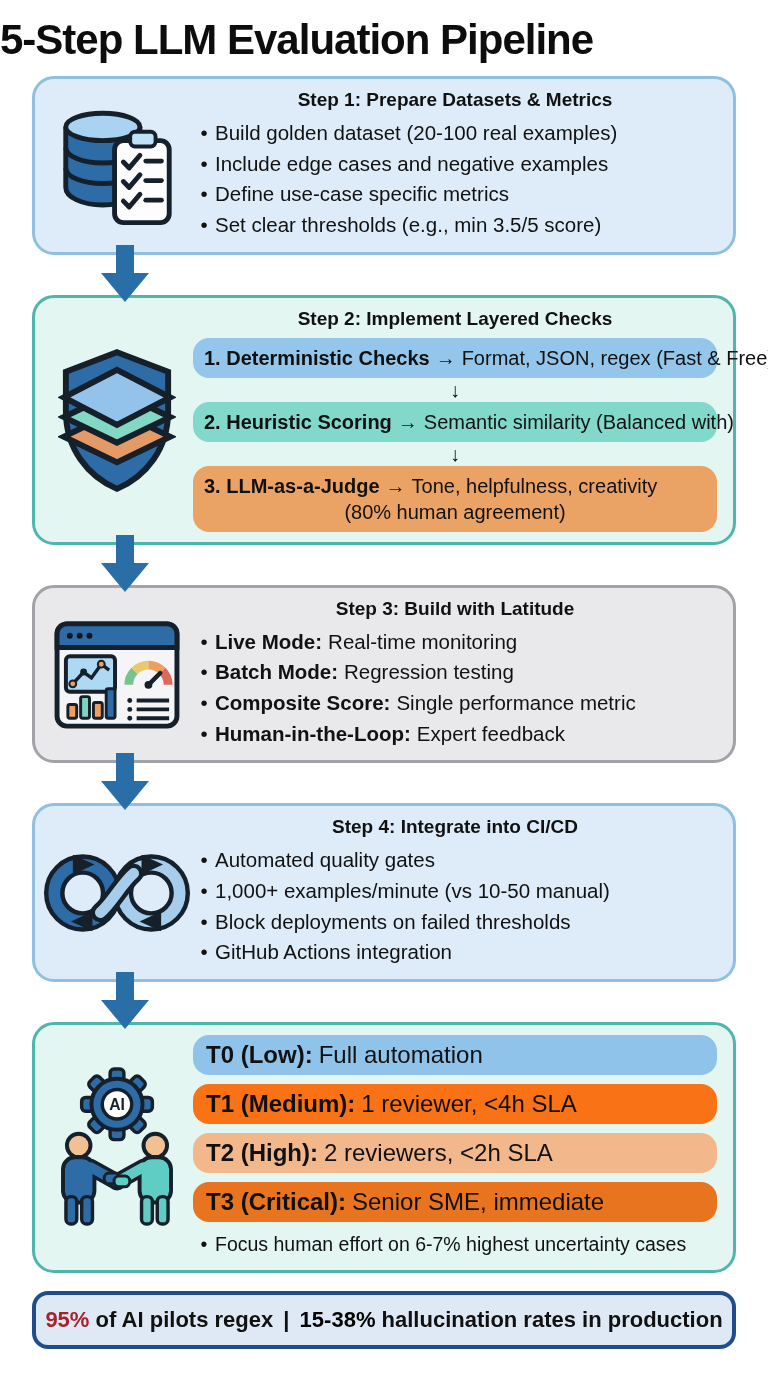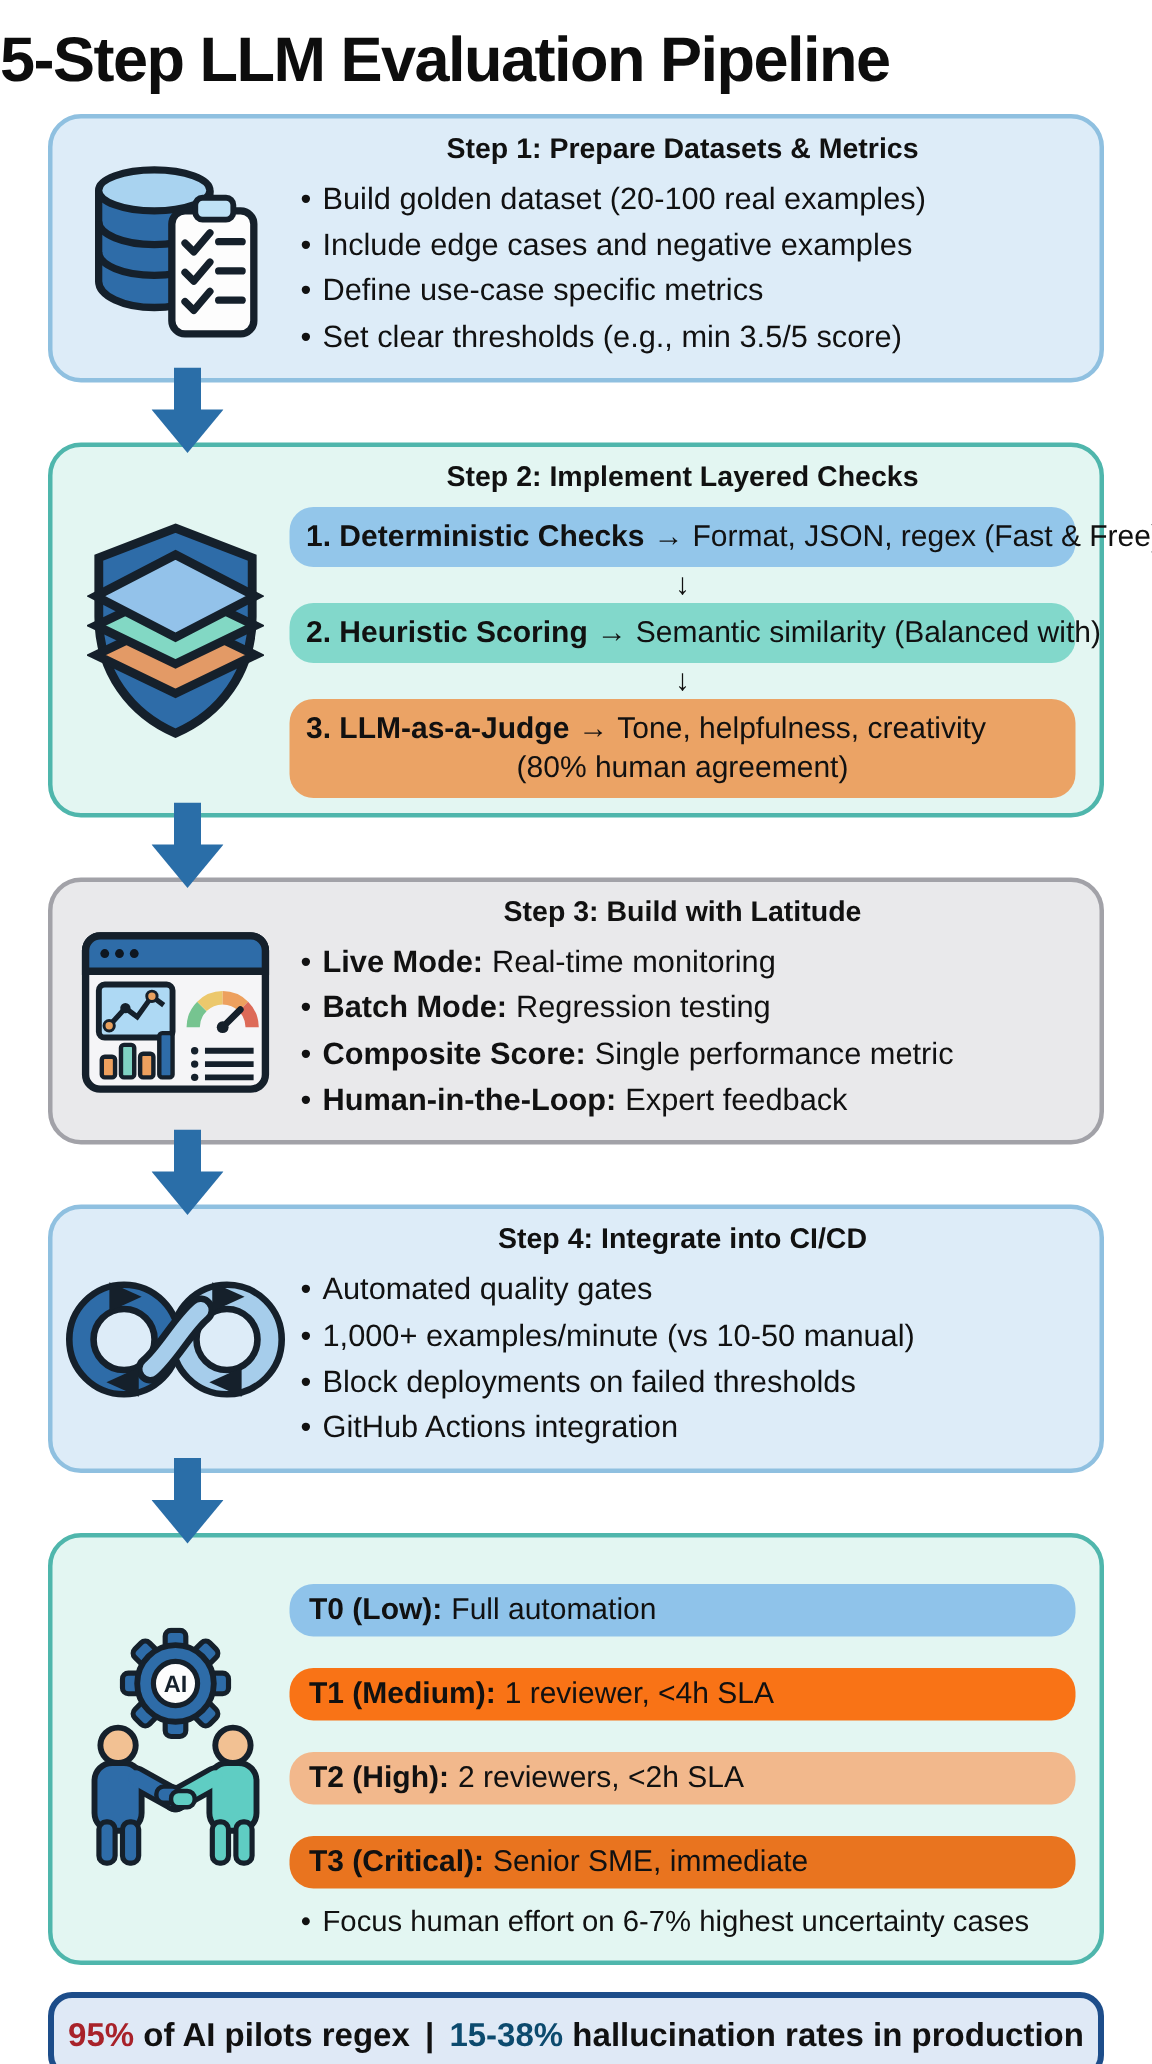--- a/index.html
+++ b/index.html
@@ -22,21 +22,21 @@
   .content{flex:1;min-width:0;padding-right:2px;}
   .step-heading{font-size:19px;margin:0 0 8px;text-align:center;font-weight:800;white-space:nowrap;}
   .brow{display:flex;margin:3px 0;font-size:20.5px;line-height:1.35;}
   .brow.small{font-size:19.5px;}
   .dot{width:22px;text-align:center;flex:none;}
   .lblb{font-weight:700;margin-right:6px;}
   .pill{border-radius:16px;padding:7px 11px;font-size:20px;white-space:nowrap;line-height:1.3;}
   .pill .line2{text-align:center;white-space:normal;}
   .pill-conn{text-align:center;font-size:20px;font-weight:800;line-height:1;padding:2px 0;}
   .arrowg{margin-right:6px;}
-  .tier{border-radius:16px;padding:6px 13px;font-size:20px;margin-bottom:9px;white-space:nowrap;margin-top:21px;}
+  .tier{border-radius:16px;padding:6px 13px;font-size:24px;margin-bottom:9px;white-space:nowrap;}
   .tier:last-of-type{margin-bottom:6px;}
   .connector{height:58px;margin:-10px 0 -8px 101px;position:relative;z-index:3;width:48px;}
   .footer{
     margin:18px 32px 0;background:#dfe9f6;border:4px solid #1d4d8a;border-radius:16px;
     text-align:center;font-size:22px;font-weight:700;padding:9px 4px;line-height:1.42;white-space:nowrap;
   }
   .footer .bar{font-weight:800;margin:0 4px;}
   svg{display:block;}
 </style>
 </head>
@@ -280,19 +280,19 @@
           <span>Focus human effort on 6-7% highest uncertainty cases</span>
         </div>
     </div>
   </div>
 
   <div class="footer">
     <div>
       <span style="color: rgb(168, 34, 42);">95%</span>
       <span>of AI pilots regex</span>
       <span class="bar">|</span>
-      <span style="color: #0c4a6e;">15-38%</span>
+      <span style="color: #000000;">15-38%</span>
       <span>hallucination rates in production</span>
     </div>
 
   </div>
 
 </div>
 
 </body></html>

